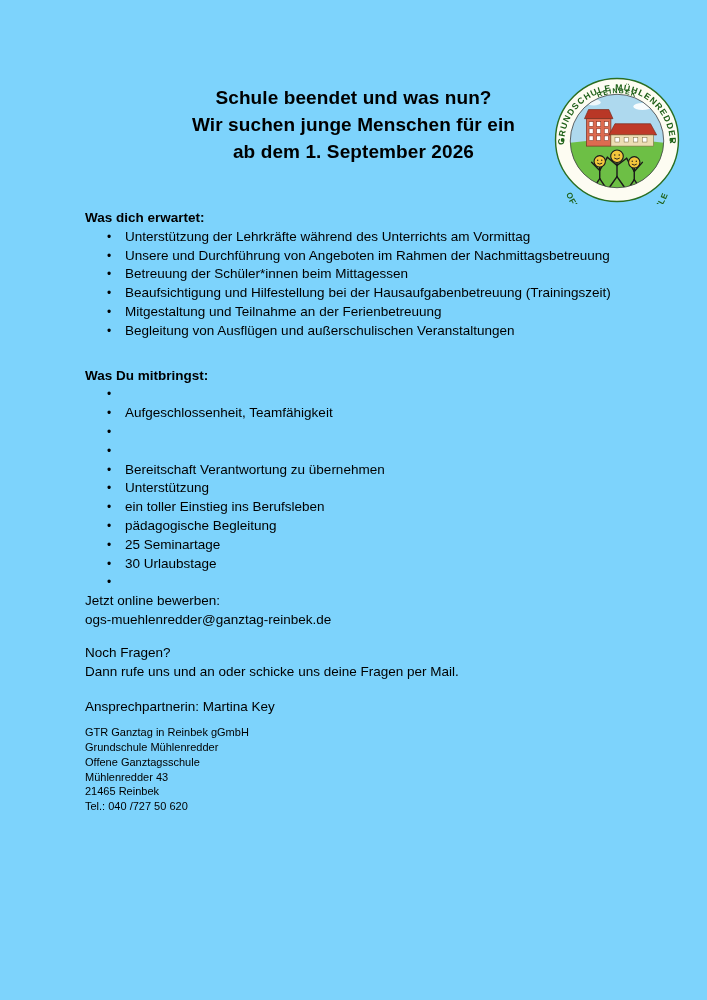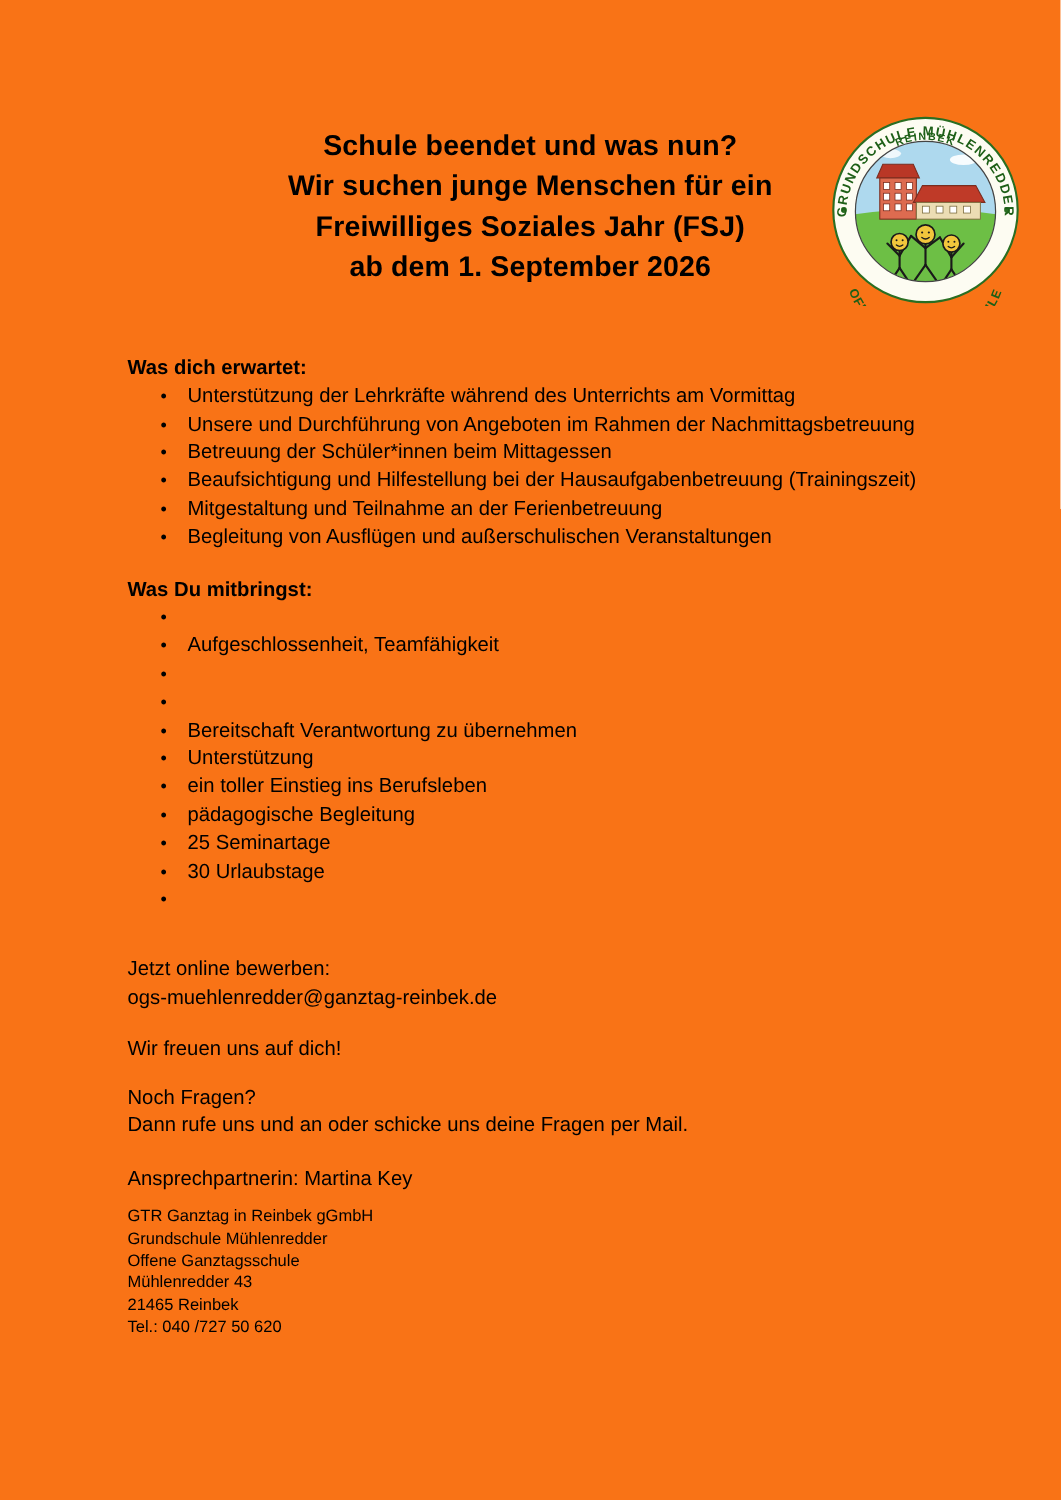--- a/index.html
+++ b/index.html
@@ -1,20 +1,20 @@
 <!DOCTYPE html>
 <html><head>
 <meta charset="utf-8">
 <style>
   html,body { margin:0; padding:0; background:#ffffff; }
   .page {
     position: relative;
     width: 707px;
     height: 1000px;
-    background: #f97316;
+    background: #7dd3fc;
     font-family: "Liberation Sans", sans-serif;
     color: #000000;
     overflow: hidden;
   }
   .title-block {
     padding-top: 84px;
     text-align: center;
     font-weight: bold;
     font-size: 19px;
     line-height: 27px;
@@ -28,31 +28,31 @@
     height: 128px;
   }
   .content {
     margin-left: 85px;
     margin-right: 55px;
     font-size: 13.5px;
     line-height: 18.8px;
   }
   .sec-heading { font-weight: bold; }
   .sec-heading.s1 { margin-top: 44px; }
-  .sec-heading.s2 { margin-top: 16px; }
+  .sec-heading.s2 { margin-top: 26px; }
   .sec-heading.s3 { margin-top: 7px; }
   ul.bullets { margin: 0; padding: 0; list-style: none; }
   ul.bullets li { display: flex; }
   .dot {
     width: 18px;
     margin-left: 22px;
     flex: 0 0 18px;
     font-size: 12px;
   }
-  .apply-block   { margin-top: 28px; }
+  .apply-block   { margin-top: 0; }
   .closing-block { margin-top: 15px; }
   .questions-block { margin-top: 14px; }
   .contact-person { margin-top: 17px; }
   .address-block {
     margin-top: 8px;
     font-size: 11px;
     line-height: 14.8px;
   }
   .logo text {
     font-family: "Liberation Sans", sans-serif;
@@ -60,21 +60,20 @@
   }
 </style>
 </head>
 <body>
 
 <div class="page">
 
   <div class="title-block">
     <div>Schule beendet und was nun?</div>
     <div>Wir suchen junge Menschen für ein</div>
-    <div>Freiwilliges Soziales Jahr (FSJ)</div>
     <div>ab dem 1. September 2026</div>
   </div>
 
   <div class="logo">
     <svg viewBox="0 0 126 126" width="128" height="128">
       <defs>
         <clipPath id="innerClip">
             <circle cx="63" cy="64" r="46"></circle>
           </clipPath>
         <path id="arcTop" d="M 13.2,81.1 A 52,52 0 1 1 112.8,81.1" fill="none"></path>
@@ -244,21 +243,20 @@
       <li>
           <span class="dot">•</span>
         </li>
     </ul>
 
     <div class="apply-block">
       <div>Jetzt online bewerben:</div>
       <div>ogs-muehlenredder@ganztag-reinbek.de</div>
     </div>
 
-    <div class="closing-block">Wir freuen uns auf dich!</div>
 
     <div class="questions-block">
       <div>Noch Fragen?</div>
       <div>Dann rufe uns und an oder schicke uns deine Fragen per Mail.</div>
     </div>
 
     <div class="contact-person">Ansprechpartnerin: Martina Key</div>
 
     <div class="address-block">
       <div>GTR Ganztag in Reinbek gGmbH</div>

